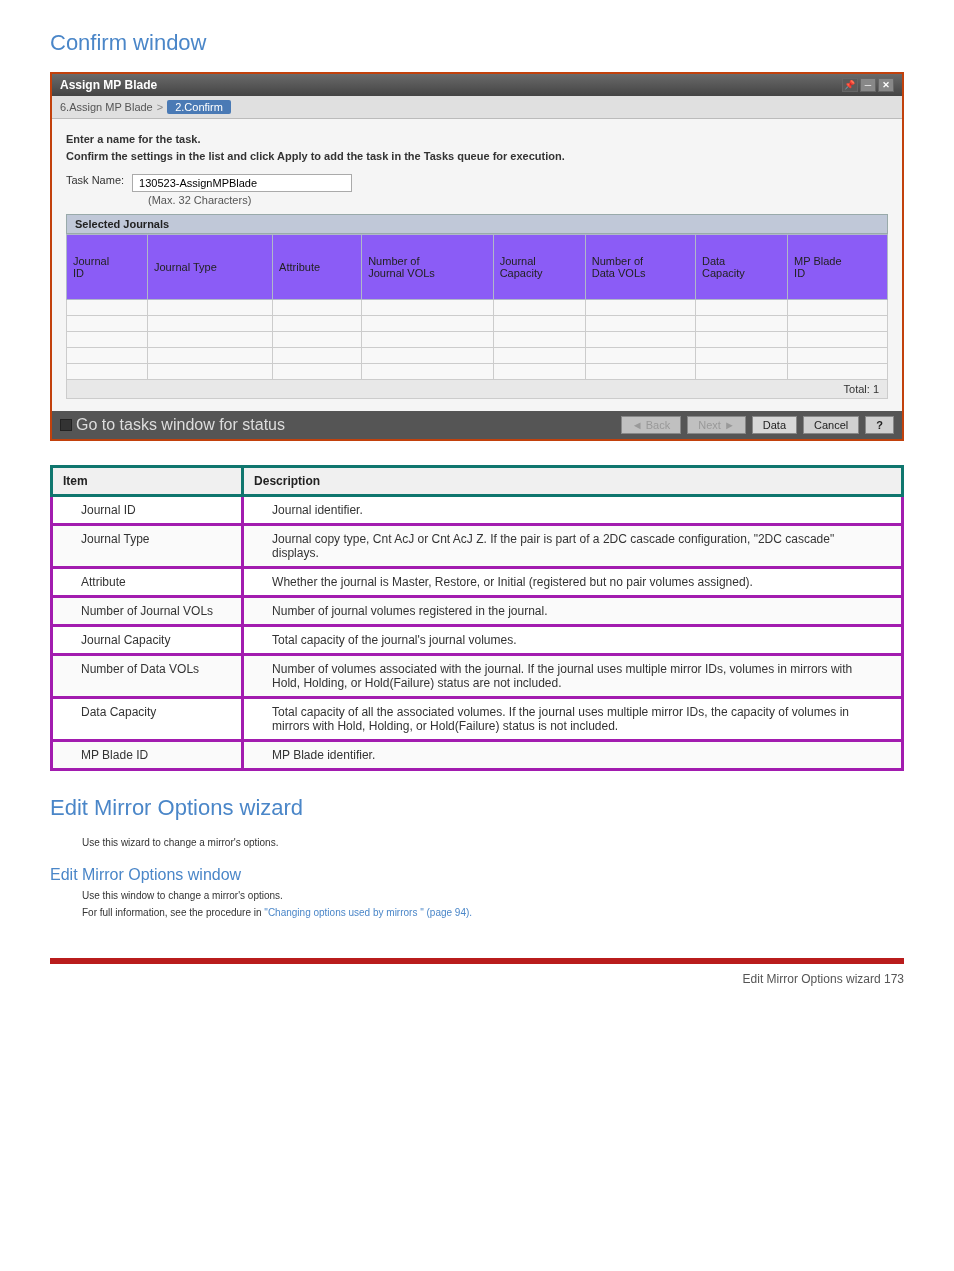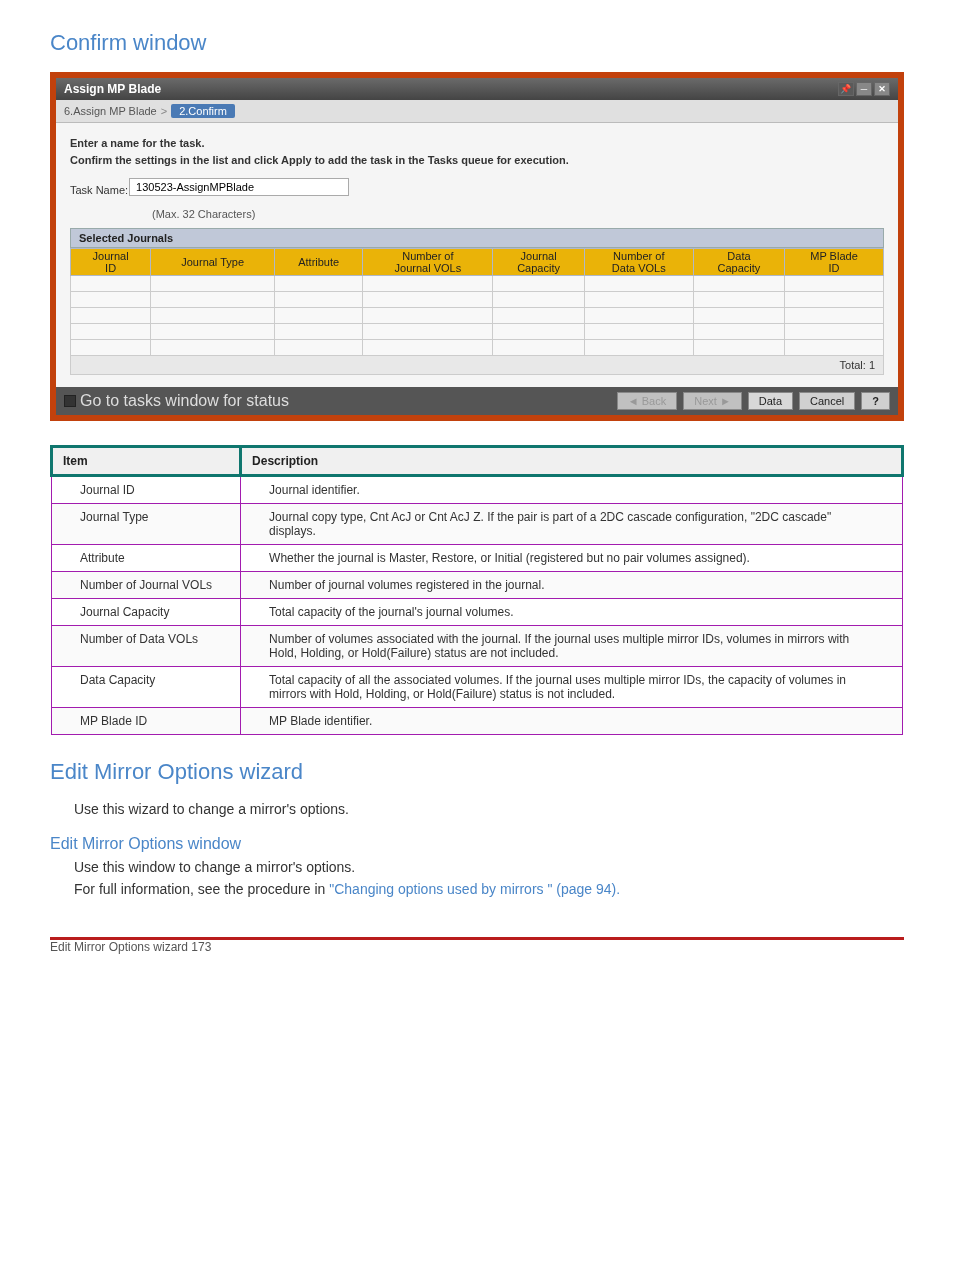--- a/index.html
+++ b/index.html
@@ -21,33 +21,33 @@
       margin-bottom: 16px;
     }
     .subsection-title {
       color: #4a86c8;
       font-size: 16px;
       font-weight: normal;
       margin-bottom: 6px;
       margin-top: 18px;
     }
     .section-desc {
-      margin-left: 24px;
+      margin-left: 32px;
       margin-bottom: 6px;
-      font-size: 14px;
+      font-size: 10px;
       color: #333;
     }
     .section-link {
       color: #4a86c8;
       text-decoration: none;
     }
 
     
     .window {
-      border: 6px solid #c2410c;
+      border: 2px solid #c2410c;
       background: #f0f0f0;
       margin-bottom: 24px;
     }
     .window-titlebar {
       background: linear-gradient(to bottom, #6a6a6a, #444);
       color: #fff;
       font-size: 12px;
       font-weight: bold;
       padding: 4px 8px;
       display: flex;
@@ -101,23 +101,23 @@
       font-size: 11px;
       color: #333;
       margin-bottom: 10px;
       line-height: 1.5;
       font-weight: bold;
     }
 
     
     .task-name-row {
       display: flex;
-      align-items: flex-end;
-      gap: 1px;
-      margin-bottom: 12px;
+      align-items: flex-start;
+      gap: 8px;
+      margin-bottom: 2px;
     }
     .task-name-label {
       font-size: 11px;
       color: #333;
       white-space: nowrap;
     }
     .task-name-input {
       border: 1px solid #aaa;
       background: #fff;
       padding: 2px 6px;
@@ -140,24 +140,24 @@
       font-weight: bold;
       color: #222;
     }
     .data-table {
       width: 100%;
       border-collapse: collapse;
       font-size: 11px;
       background: #fff;
     }
     .data-table th {
-      background: #eab308;
+      background: #8b5cf6;
       border: 1px solid #b0b8c8;
-      padding: 1px 6px;
-      text-align: center;
+      padding: 20px 6px;
+      text-align: left;
       font-weight: normal;
       color: #222;
       white-space: nowrap;
     }
     .data-table td {
       border: 1px solid #ccc;
       padding: 3px 6px;
       color: #333;
     }
     .data-table tr.data-row td {
@@ -234,39 +234,40 @@
     }
     .desc-table th {
       background: #f0f0f0;
       border: 3px solid #0f766e;
       padding: 6px 10px;
       text-align: left;
       font-weight: bold;
       color: #222;
     }
     .desc-table td {
-      border: 1px solid #a21caf;
+      border: 3px solid #a21caf;
       padding: 6px 28px;
       vertical-align: top;
       color: #333;
     }
     .desc-table tr:nth-child(even) td { background: #fafafa; }
     .desc-table td:first-child {
       white-space: nowrap;
       font-weight: normal;
       width: 140px;
     }
 
     
     .page-footer {
-      text-align: left;
+      text-align: right;
       font-size: 12px;
       color: #555;
       margin-top: 40px;
-      border-top: 3px solid #b91c1c;
+      padding-top: 8px;
+      border-top: 6px solid #b91c1c;
     }
   </style>
 </head>
 <body>
 
 <h1 class="section-title">Confirm window</h1>
 
 <div class="window">
 
   <div class="window-titlebar">

